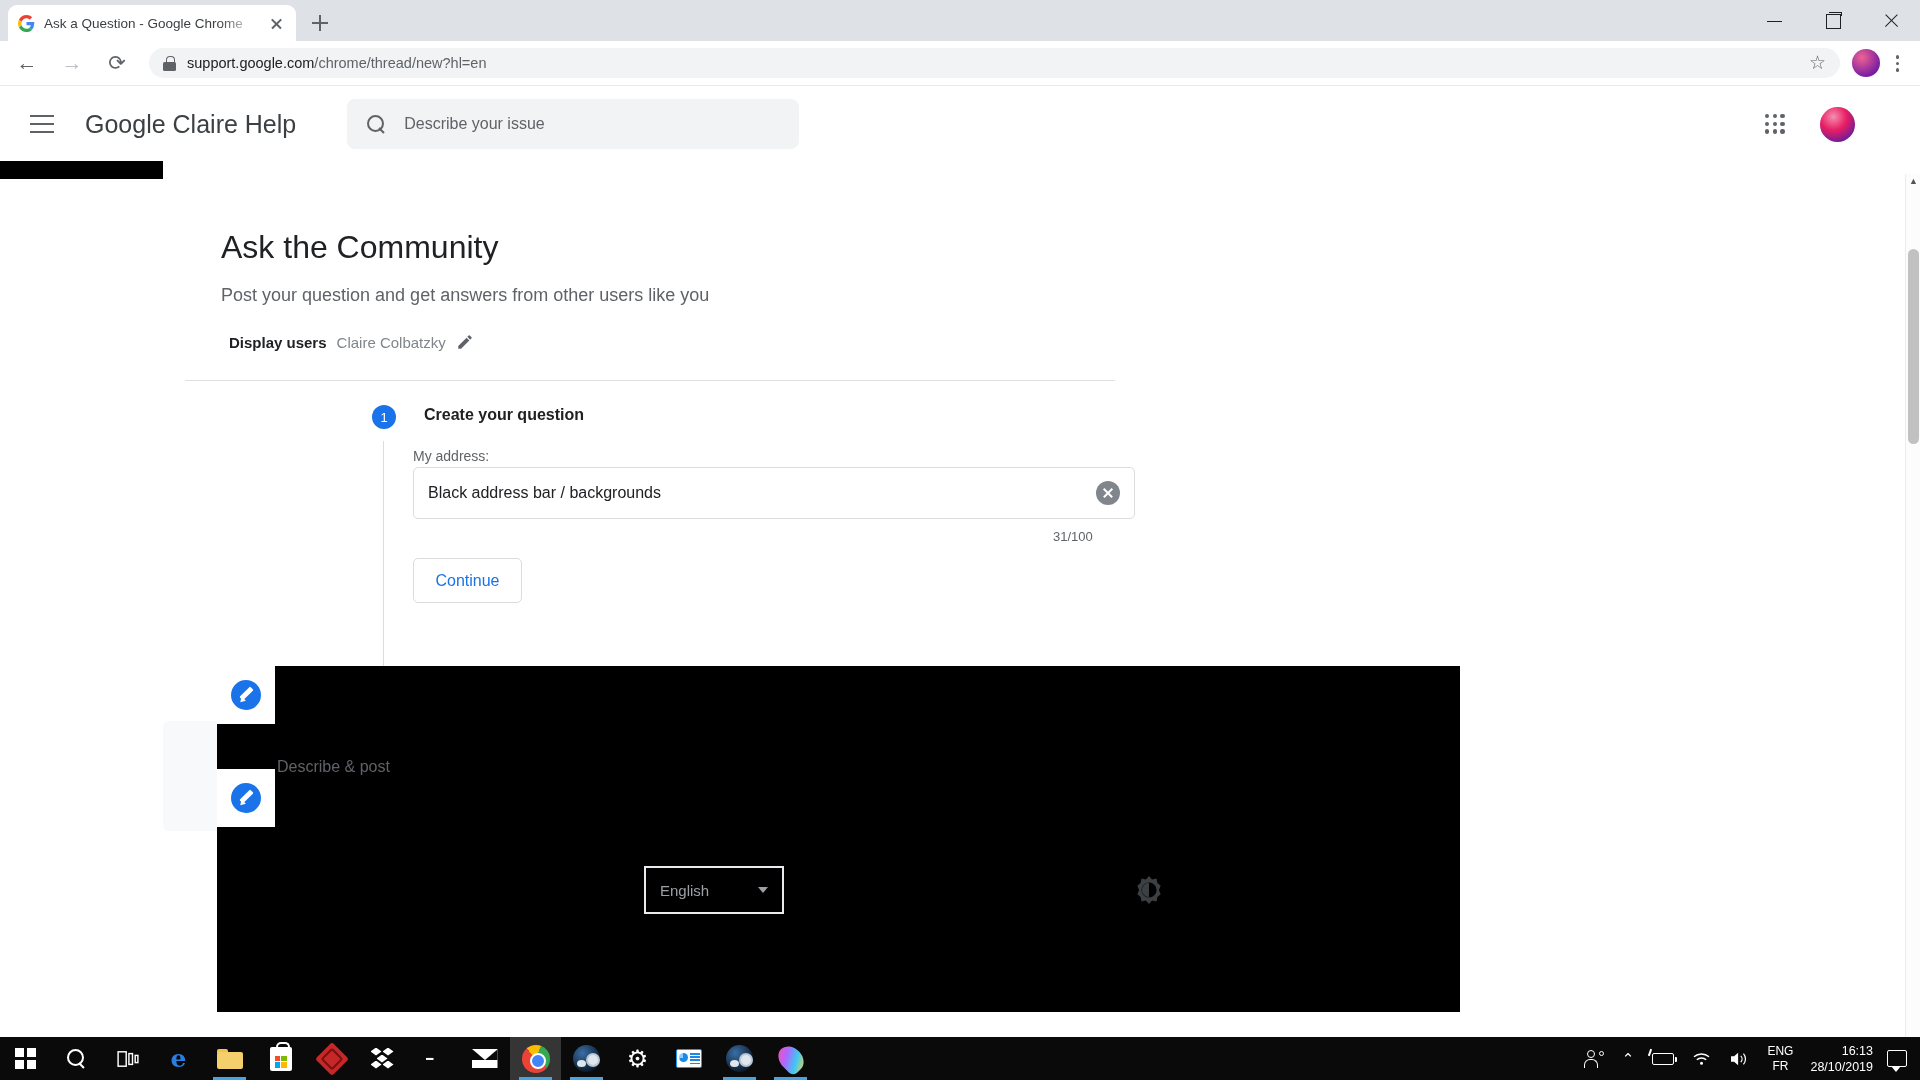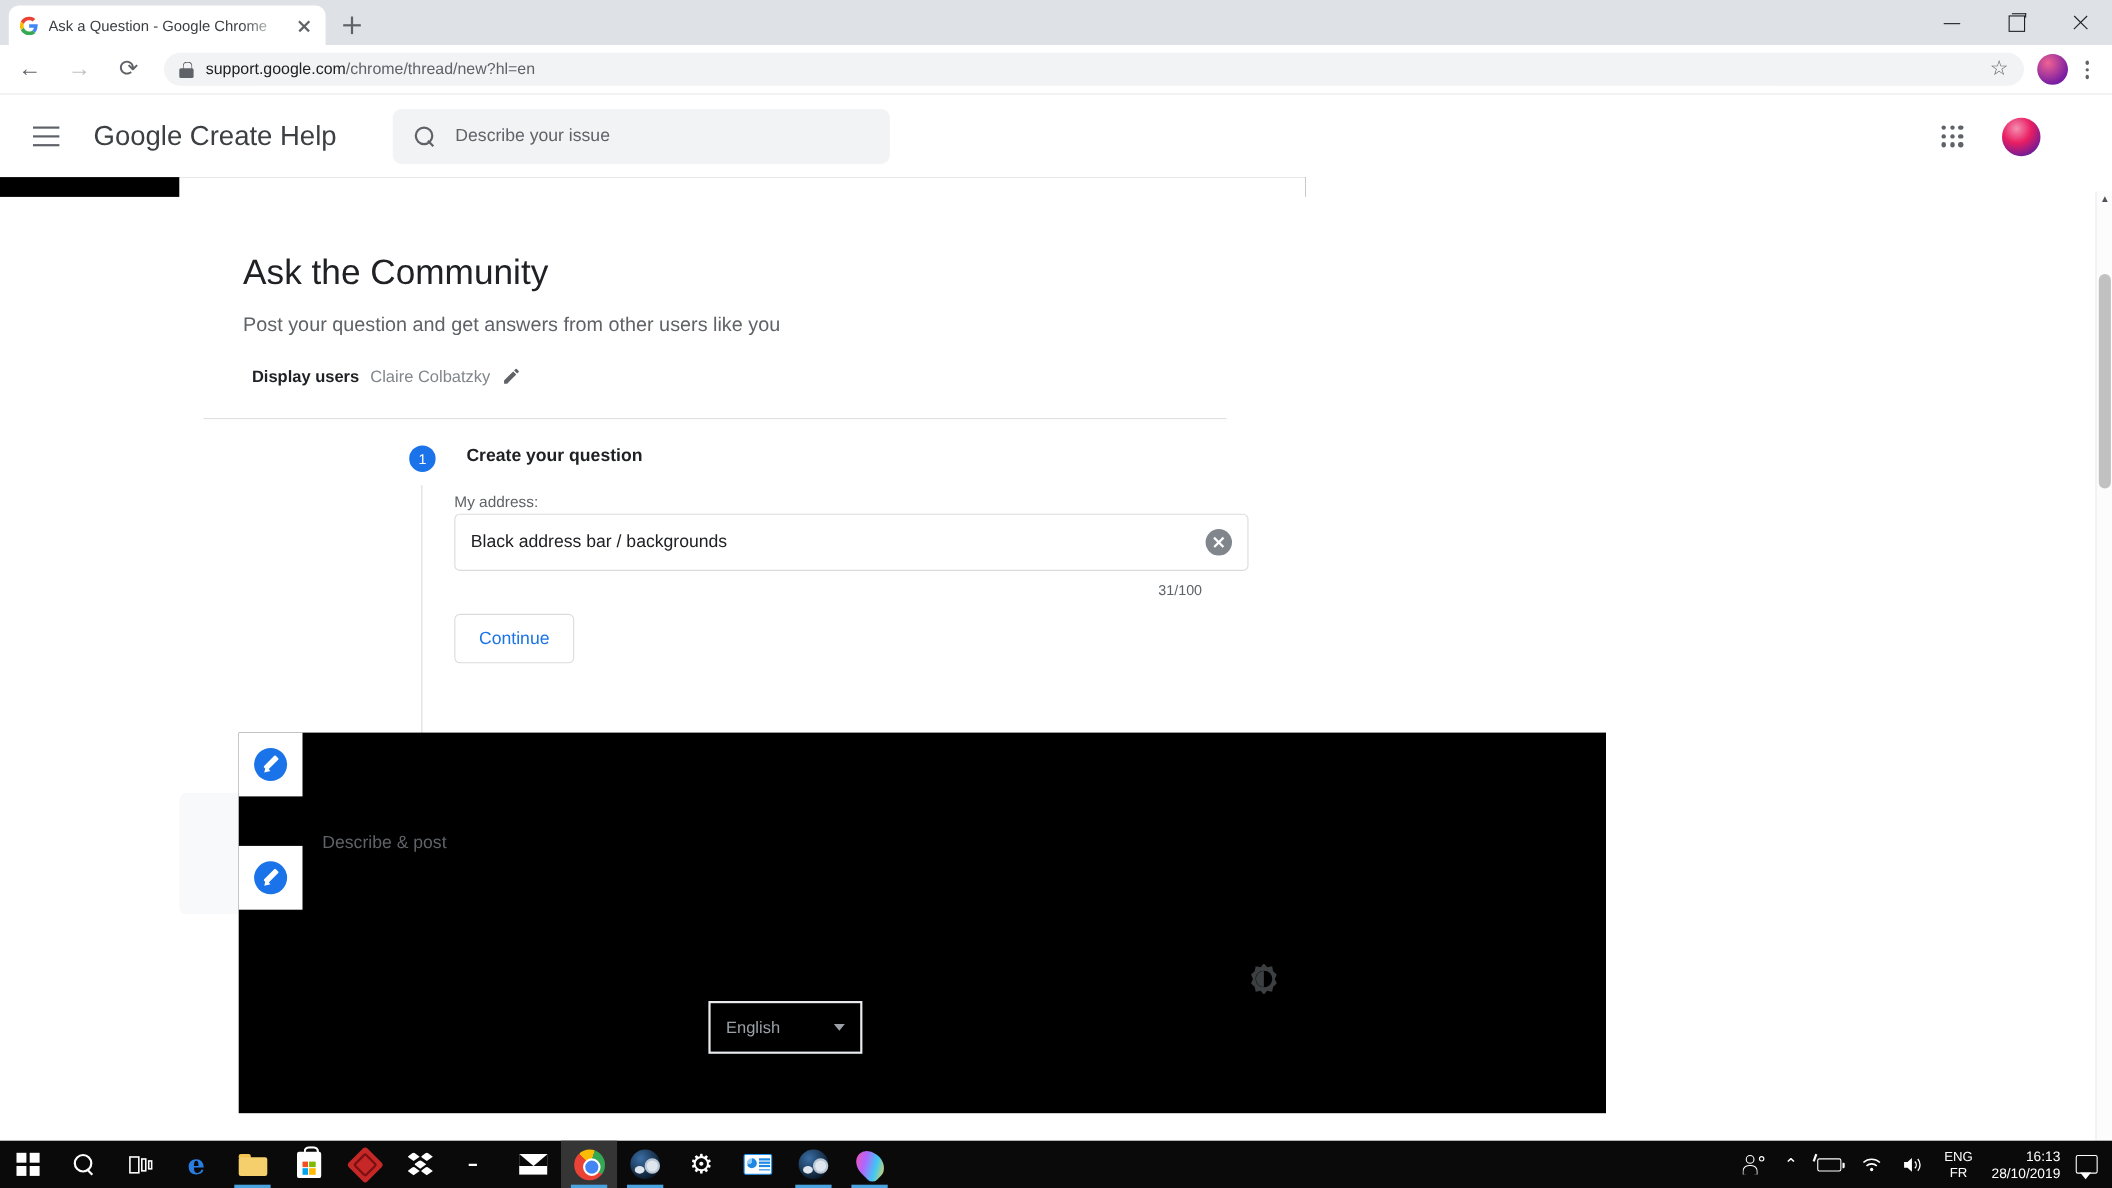--- a/index.html
+++ b/index.html
@@ -282,27 +282,27 @@
     transform: rotate(45deg); border-radius: 1px;
   }
   .pencil-badge::after {
     content: ""; position: absolute; left: 8.4px; top: 18.4px;
     width: 0; height: 0;
     border-left: 3.4px solid transparent; border-right: 3.4px solid transparent;
     border-top: 5px solid #fff;
     transform: rotate(45deg);
   }
   #describe-post {
-    position: absolute; left: 76px; top: 92px;
+    position: absolute; left: 60px; top: 92px;
     font-size: 16px; color: #5f6368; white-space: nowrap;
   }
   #lang-select {
     position: absolute; left: 427px; top: 200px; width: 140px; height: 48px;
     border: 2px solid #e8eaed; background: #000;
-    display: flex; align-items: center; padding: 0 14px; margin-top: 44px;
+    display: flex; align-items: center; padding: 0 14px;
   }
   #lang-value { font-size: 15px; color: #9aa0a6; flex: 1; }
   #lang-caret {
     width: 0; height: 0;
     border-left: 5px solid transparent; border-right: 5px solid transparent;
     border-top: 6px solid #9aa0a6;
   }
   #dark-toggle {
     position: absolute; left: 918px; top: 210px;
     width: 28px; height: 28px;
@@ -553,21 +553,21 @@
   </div>
 
   <div id="viewport">
 
     <div id="help-header">
       <div id="hamburger">
         <span></span>
           <span></span>
           <span></span>
       </div>
-      <div id="help-title">Google Create Help</div>
+      <div id="help-title">Google Claire Help</div>
       <div id="help-search">
         <span class="magnifier"></span>
         <span id="help-search-text">Describe your issue</span>
       </div>
       <div id="apps-grid">
         <i></i>
           <i></i>
           <i></i>
           <i></i>
           <i></i>

